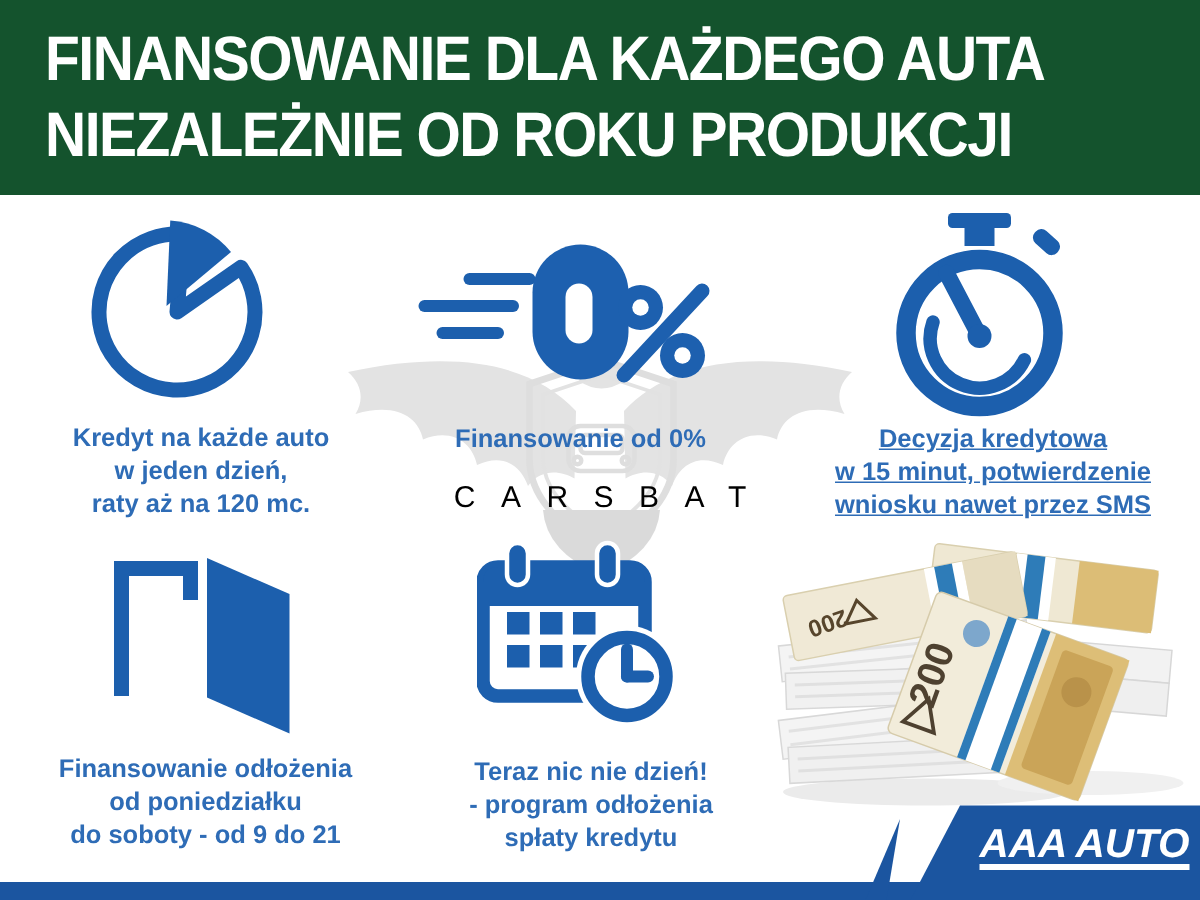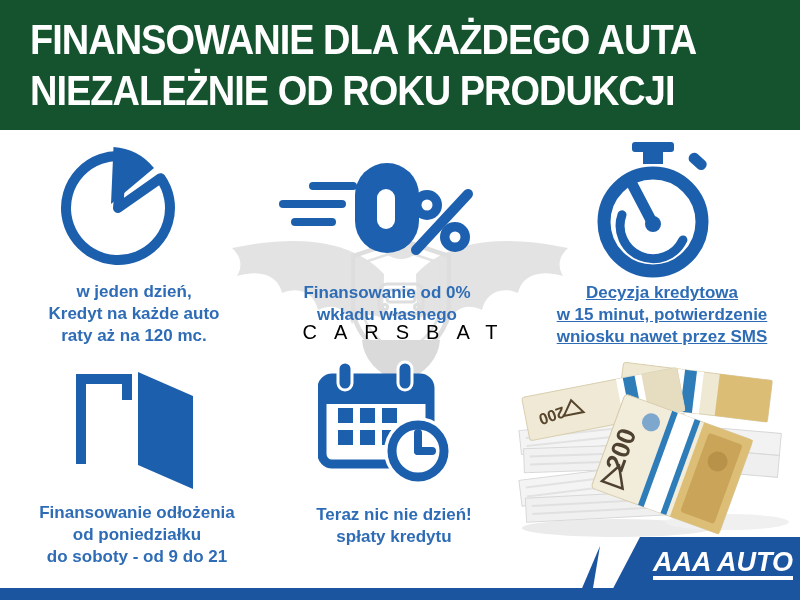--- a/index.html
+++ b/index.html
@@ -59,42 +59,41 @@
     </g>
     <path fill="#dadada" d="M142 114 H220 Q218 142 181 158 Q144 142 142 114 Z"></path>
   </svg>
   <div class="wm-letters">CARSBAT</div>
 
   <svg class="icon" style="left:60px; top:141px;" width="122" height="134" viewBox="0 0 122 134">
     <path fill="none" stroke="#1c5fad" stroke-width="10" stroke-linejoin="round" d="M100.6 37.2 A52 52 0 1 1 62.5 15.2 L58 67 Z"></path>
     <path fill="#1c5fad" d="M51 63 L53.5 6 A57 57 0 0 1 94 27 Z"></path>
   </svg>
   <div class="cap cap1">
+    <span>Kredyt na każde auto</span>
     <span>w jeden dzień,</span>
-    <span>Kredyt na każde auto</span>
     <span>raty aż na 120 mc.</span>
   </div>
 
   <svg class="icon" style="left:278px; top:158px;" width="200" height="100" viewBox="0 0 200 100">
     <g stroke="#1c5fad" stroke-width="8" stroke-linecap="round">
       <line x1="35" y1="28" x2="75" y2="28"></line>
       <line x1="5" y1="46" x2="64" y2="46"></line>
       <line x1="17" y1="64" x2="54" y2="64"></line>
     </g>
     <rect x="77" y="5" width="64" height="90" rx="32" fill="#1d60af"></rect>
     <rect x="99" y="31" width="18" height="40" rx="9" fill="#ffffff"></rect>
     <circle cx="149" cy="47" r="15" fill="#1d60af"></circle>
       <circle cx="149" cy="47" r="5.5" fill="#ffffff"></circle>
     <circle cx="177" cy="79" r="15" fill="#1d60af"></circle>
       <circle cx="177" cy="79" r="5.5" fill="#ffffff"></circle>
     <line x1="138" y1="92" x2="190" y2="36" stroke="#1d60af" stroke-width="10" stroke-linecap="round"></line>
   </svg>
   <div class="cap cap2">
     <span>Finansowanie od 0%</span>
-    <span>wkładu własnego</span>
     <span></span>
   </div>
 
   <svg class="icon" style="left:585px; top:140px;" width="140" height="145" viewBox="0 0 140 145">
     <rect x="47" y="2" width="42" height="10" rx="3" fill="#1c5fad"></rect>
     <rect x="58" y="10" width="20" height="14" fill="#1c5fad"></rect>
     <rect x="103" y="16" width="20" height="11" rx="5" fill="#1c5fad" transform="rotate(42 113 21)"></rect>
     <circle cx="68" cy="82" r="49" fill="#ffffff" stroke="#1c5fad" stroke-width="13"></circle>
     <line x1="68" y1="84" x2="46" y2="42" stroke="#1c5fad" stroke-width="11" stroke-linecap="round"></line>
     <circle cx="68" cy="84" r="8" fill="#1c5fad"></circle>
@@ -135,20 +134,21 @@
     </g>
     <circle cx="100" cy="91" r="34" fill="#ffffff"></circle>
     <circle cx="100" cy="91" r="26" fill="#ffffff" stroke="#1c5fad" stroke-width="9"></circle>
     <g stroke="#1c5fad" stroke-width="8" stroke-linecap="round">
       <line x1="100" y1="91" x2="100" y2="73"></line>
       <line x1="100" y1="91" x2="114" y2="91"></line>
     </g>
   </svg>
   <div class="cap cap5">
     <span>Teraz nic nie dzień!</span>
+    <span>- program odłożenia</span>
     <span>spłaty kredytu</span>
   </div>
 
   <svg class="money" width="288" height="184" viewBox="0 0 288 184">
     <ellipse cx="105" cy="172" rx="95" ry="9" fill="#ebebeb"></ellipse>
     <ellipse cx="215" cy="166" rx="62" ry="8" fill="#f0f0f0"></ellipse>
     <g transform="rotate(5 205 90)">
       <rect x="150" y="72" width="118" height="22" fill="#f2f2f2" stroke="#d7d7d7"></rect>
       <rect x="154" y="94" width="114" height="22" fill="#efefef" stroke="#d7d7d7"></rect>
     </g>

